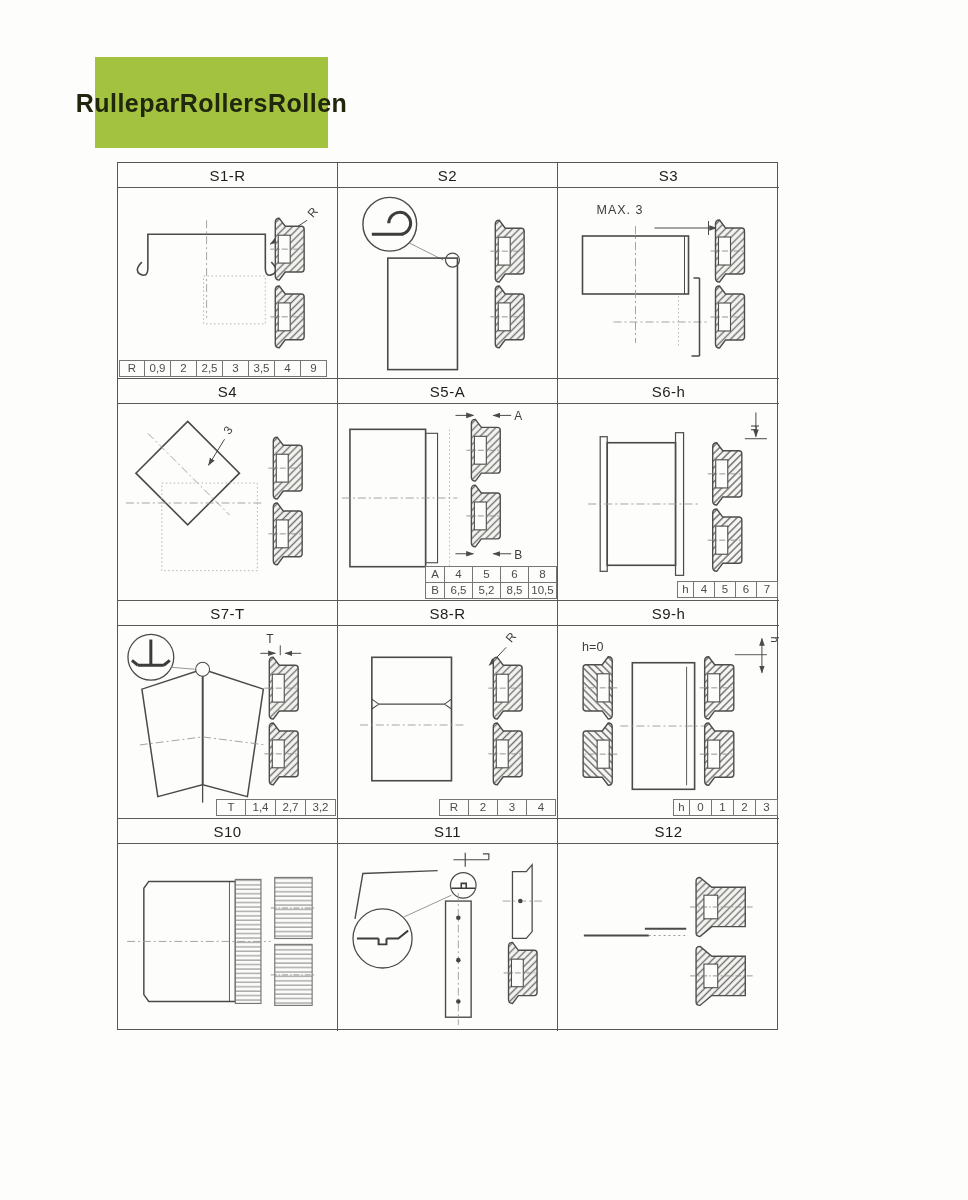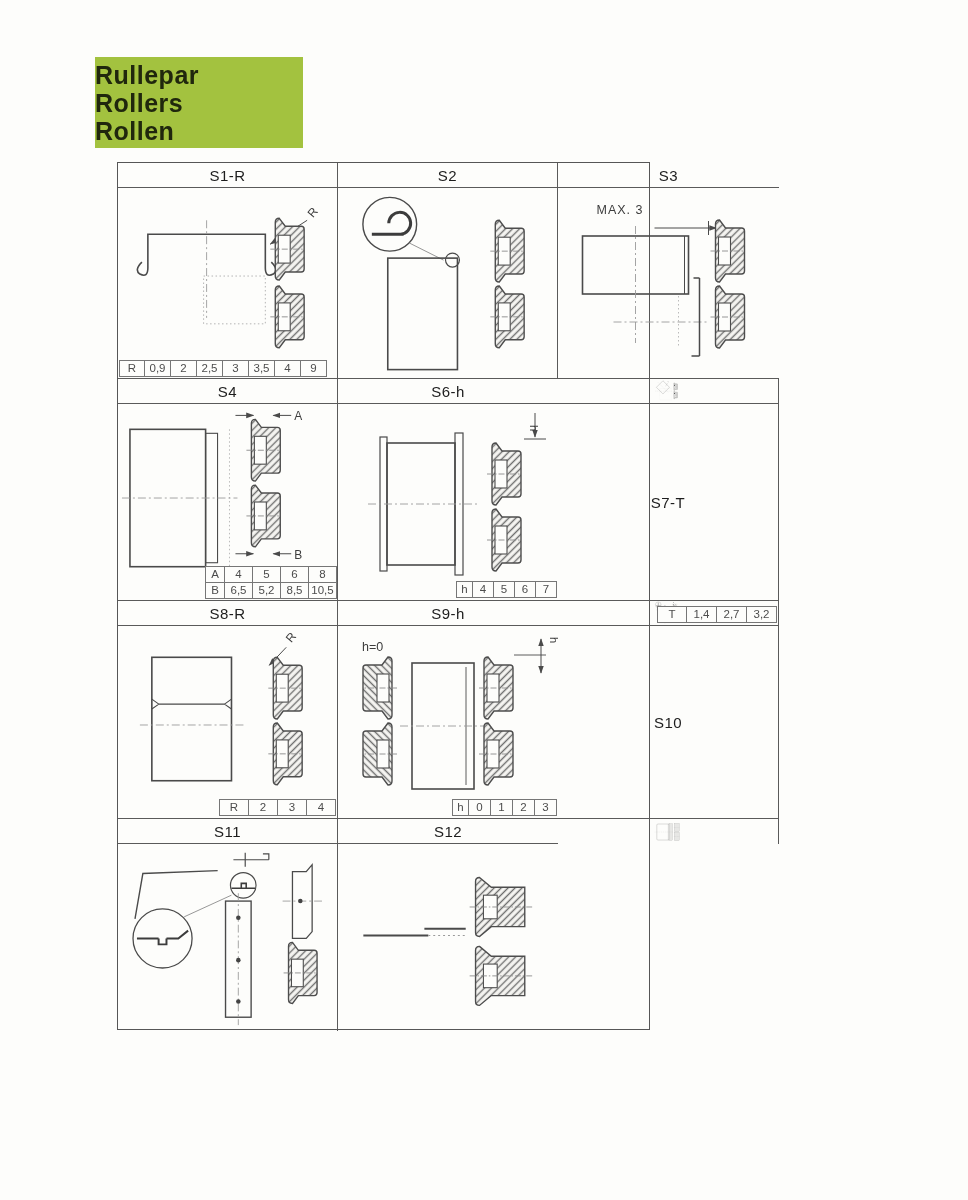--- a/index.html
+++ b/index.html
@@ -4,26 +4,26 @@
 <style>
   html,body{margin:0;padding:0;}
   body{
     width:968px;height:1200px;
     background:#fdfdfb;
     font-family:"Liberation Sans", sans-serif;
     position:relative;
     overflow:hidden;
   }
   .banner{
-    position:absolute;left:95px;top:57px;width:208px;height:91px;
-    display:flex;flex-direction:column;justify-content:center;
+    position:absolute;left:95px;top:57px;width:233px;height:91px;
+    display:flex;align-items:center;justify-content:center;
     line-height:28px;font-size:25px;font-weight:bold;letter-spacing:.5px;
   }
   .grid{
-    position:absolute;left:117px;top:162px;width:533px;height:868px;
+    position:absolute;left:117px;top:162px;width:661px;height:868px;
     display:grid;
     grid-template-columns:220px 220px 221px;
     grid-template-rows:25px 191px 25px 197px 25px 193px 25px 187px;
     border:1.6px solid #565656;
     background:#fdfdfb;
     box-sizing:border-box;
   }
   .gh{
     border-bottom:1.3px solid #5a5a5a;border-right:1.3px solid #5a5a5a;
     display:flex;align-items:center;justify-content:center;
@@ -142,20 +142,23 @@
       <line x1="55" y1="134" x2="148" y2="134" stroke="#9a9a9a" stroke-width="0.9" stroke-dasharray="8 3 2 3"></line>
       <path d="M141 90 V168 M141 168 H133 M141 90 H135" fill="none" stroke="#4a4a4a" stroke-width="1.5"></path>
       <use href="#rlr" transform="translate(151,32)"></use>
       <use href="#rlr" transform="translate(151,98)"></use>
     </svg>
   </div>
 
   <div class="gh c1">
       <span>S4</span>
     </div>
+  <div class="gh c2">
+      <span>S5-A</span>
+    </div>
   <div class="gh c3">
       <span>S6-h</span>
     </div>
 
   <div class="cc c1">
     <svg class="draw" viewBox="0 0 220 190" preserveAspectRatio="xMidYMid meet">
       <polygon points="70,14 122,66 70,118 18,66" fill="none" stroke="#4a4a4a" stroke-width="1.6"></polygon>
       <line x1="30" y1="26" x2="112" y2="108" stroke="#9a9a9a" stroke-width="0.9" stroke-dasharray="8 3 2 3"></line>
       <line x1="8" y1="96" x2="146" y2="96" stroke="#9a9a9a" stroke-width="0.9" stroke-dasharray="8 3 2 3"></line>
       <rect x="44" y="76" width="96" height="88" fill="none" stroke="#b3b3b3" stroke-width="1" stroke-dasharray="1.5 2.5"></rect>

